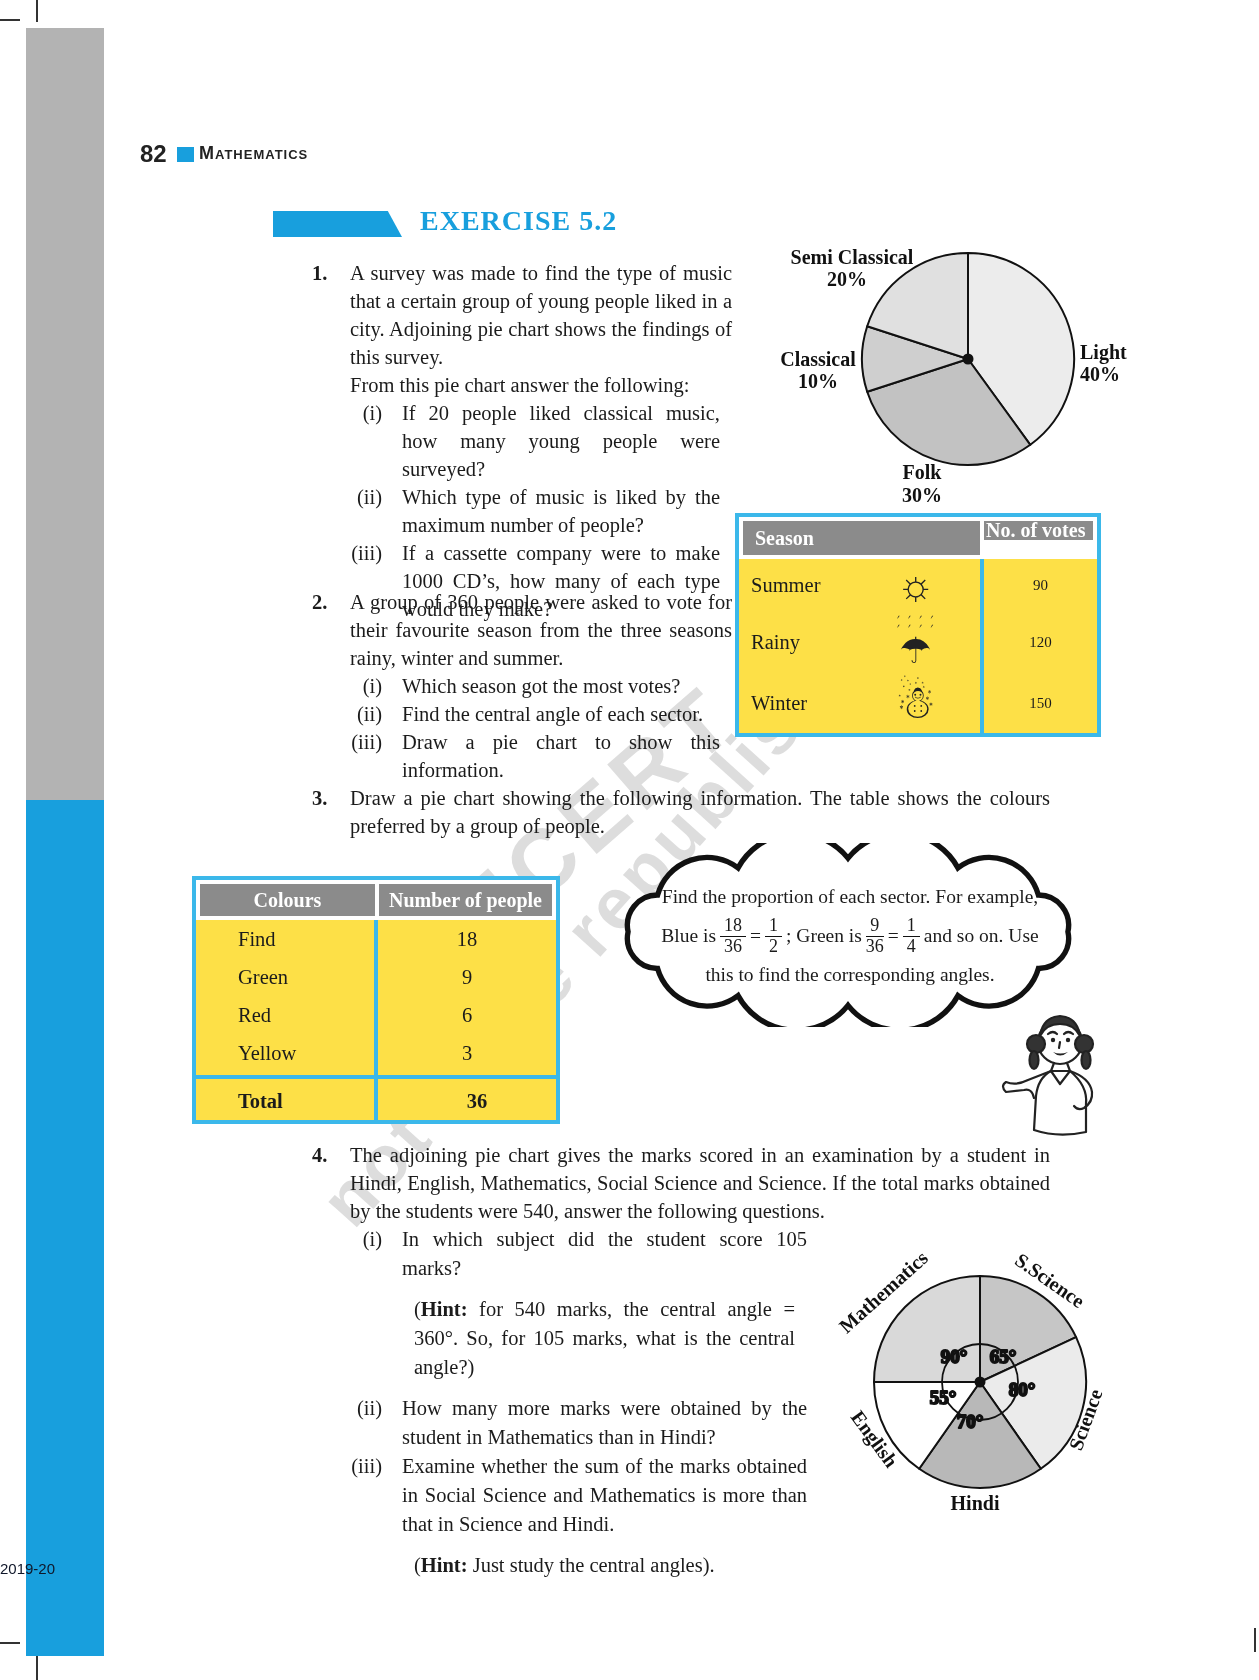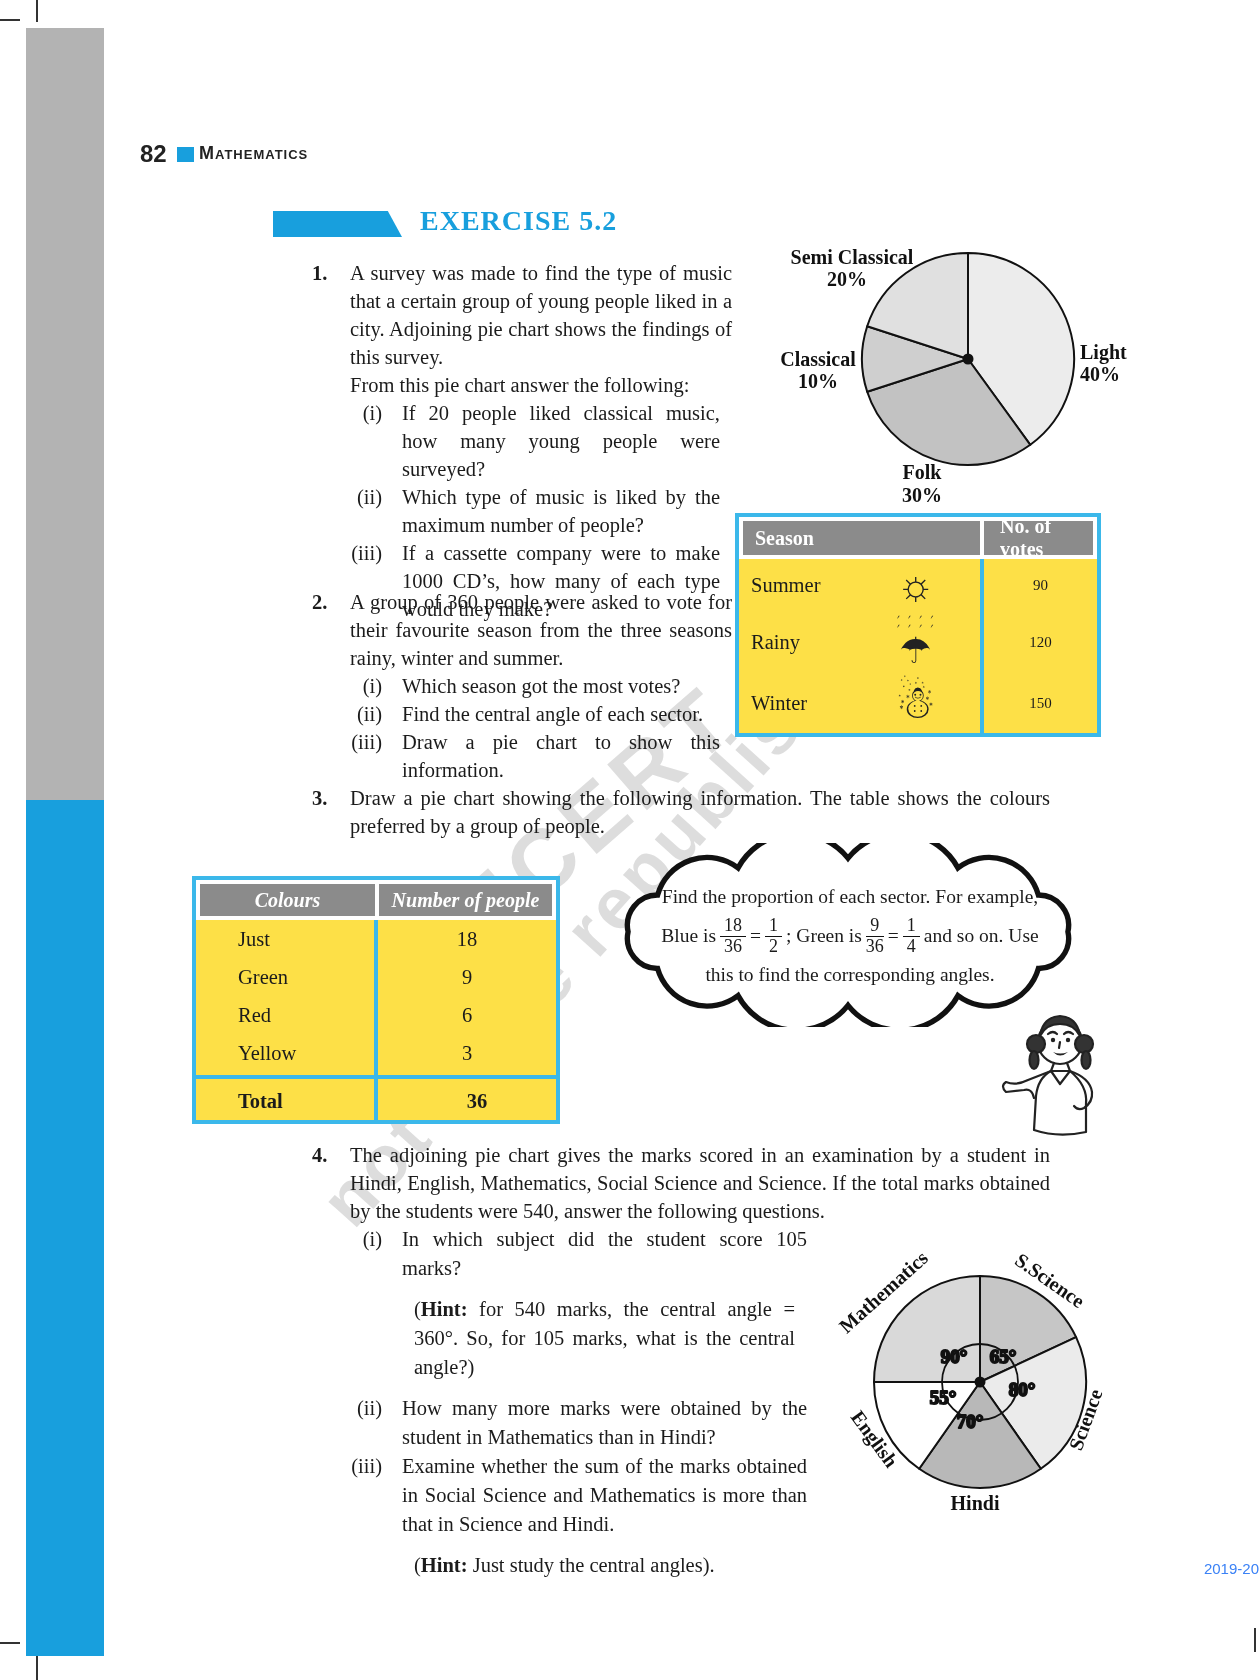--- a/index.html
+++ b/index.html
@@ -40,39 +40,39 @@
           display:flex;align-items:center;}
   .season-head{grid-template-columns:237px 1fr;}
   .season-body{display:grid;grid-template-columns:241px 1fr;position:relative;}
   .season-left{display:flex;flex-direction:column;}
   .season-right{border-left:4px solid #3bb8ea;display:flex;flex-direction:column;}
   .srow{display:flex;align-items:center;padding-left:12px;}
   .sname{width:100px;font-size:20.5px;}
   .sicon{flex:1;text-align:center;line-height:1;color:#222;}
   .svote{display:flex;align-items:center;justify-content:center;font-size:15px;}
   .rain{font-size:11px;letter-spacing:3px;line-height:9px;transform:skewX(-25deg);}
-  .col-head{grid-template-columns:175px 1fr;font-style:italic;}
+  .col-head{grid-template-columns:175px 1fr;}
   .col-head .thcell{justify-content:center;}
   .colours-body{position:relative;}
   .cdiv{position:absolute;left:178px;top:0;bottom:0;width:4px;background:#3bb8ea;}
   .crow{display:grid;grid-template-columns:182px 1fr;height:38px;align-items:center;font-size:20.5px;}
   .crow .cn{padding-left:42px;}
   .crow .cv{text-align:center;}
   .chr{height:4px;background:#3bb8ea;margin:3px 0;position:relative;z-index:2;}
   .ctotal{font-weight:bold;height:38px;gap:20px;}
   
   .cloud-text{position:absolute;left:636px;top:884px;width:428px;text-align:center;
               font-size:19.5px;line-height:26px;z-index:3;}
   .cl2{display:flex;justify-content:center;align-items:center;height:52px;}
   .frac{display:inline-block;vertical-align:middle;text-align:center;font-size:18px;
         line-height:1.1;margin:0 4px;}
   .frac .fn{display:block;padding:0 4px;border-bottom:1.6px solid #111;}
   .frac .fd{display:block;}
-  .footer{position:absolute;left:0;right:0;top:1560px;text-align:right;
-          font-family:"Liberation Sans",sans-serif;font-size:15px;color:#3b82f6;}
+  .footer{position:absolute;left:0;right:0;top:1560px;text-align:left;
+          font-family:"Liberation Sans",sans-serif;font-size:15px;color:#0f172a;}
   svg text{font-family:"Liberation Serif",serif;}
   .pielabel{font-size:20px;font-weight:bold;fill:#111;}
   .anglabel{font-size:19px;font-weight:bold;fill:#111;}
 </style>
 </head>
 <body>
 
 <div class="page">
 
   <div class="mark" style="left:36px;top:0;width:2px;height:22px"></div>
@@ -173,21 +173,21 @@
       <text class="pielabel" x="93" y="160" text-anchor="middle">10%</text>
       <text class="pielabel" x="355" y="131">Light</text>
       <text class="pielabel" x="355" y="153">40%</text>
       <text class="pielabel" x="197" y="251" text-anchor="middle">Folk</text>
       <text class="pielabel" x="197" y="274" text-anchor="middle">30%</text>
     </svg>
 
     <div class="ntable" style="left:735px;top:513px;width:366px">
       <div class="thead season-head">
         <div class="thcell" style="height:34px;padding-left:12px">Season</div>
-        <div class="thcell" style="height:34px;padding-left:16px">No. of votes</div>
+        <div class="thcell" style="height:19px;padding-left:2px">No. of votes</div>
       </div>
       <div class="season-body">
         <div class="season-left">
           <div class="srow" style="height:52px">
             <span class="sname">Summer</span>
             <span class="sicon" style="font-size:42px">☼</span>
           </div>
           <div class="srow" style="height:62px">
             <span class="sname">Rainy</span>
             <span class="sicon">
@@ -210,21 +210,21 @@
     </div>
 
     <div class="ntable" style="left:192px;top:876px;width:368px">
       <div class="thead col-head">
         <div class="thcell" style="height:32px">Colours</div>
         <div class="thcell" style="height:32px">Number of people</div>
       </div>
       <div class="colours-body">
         <div class="cdiv"></div>
         <div class="crow">
-          <span class="cn">Just</span>
+          <span class="cn">Find</span>
           <span class="cv">18</span>
         </div>
         <div class="crow">
           <span class="cn">Green</span>
           <span class="cv">9</span>
         </div>
         <div class="crow">
           <span class="cn">Red</span>
           <span class="cv">6</span>
         </div>

